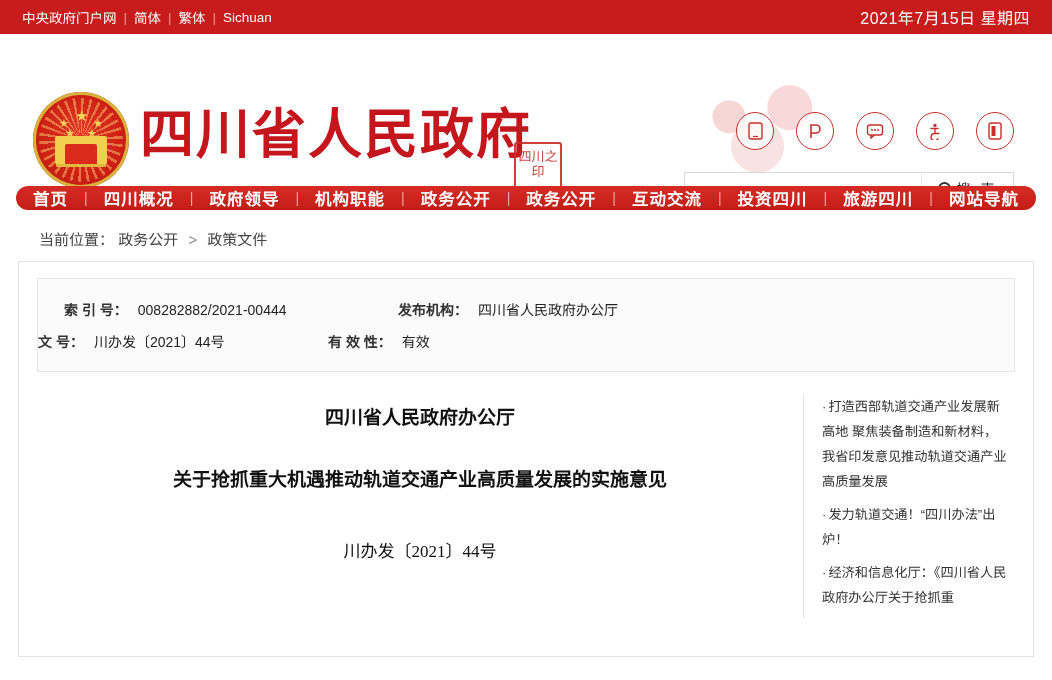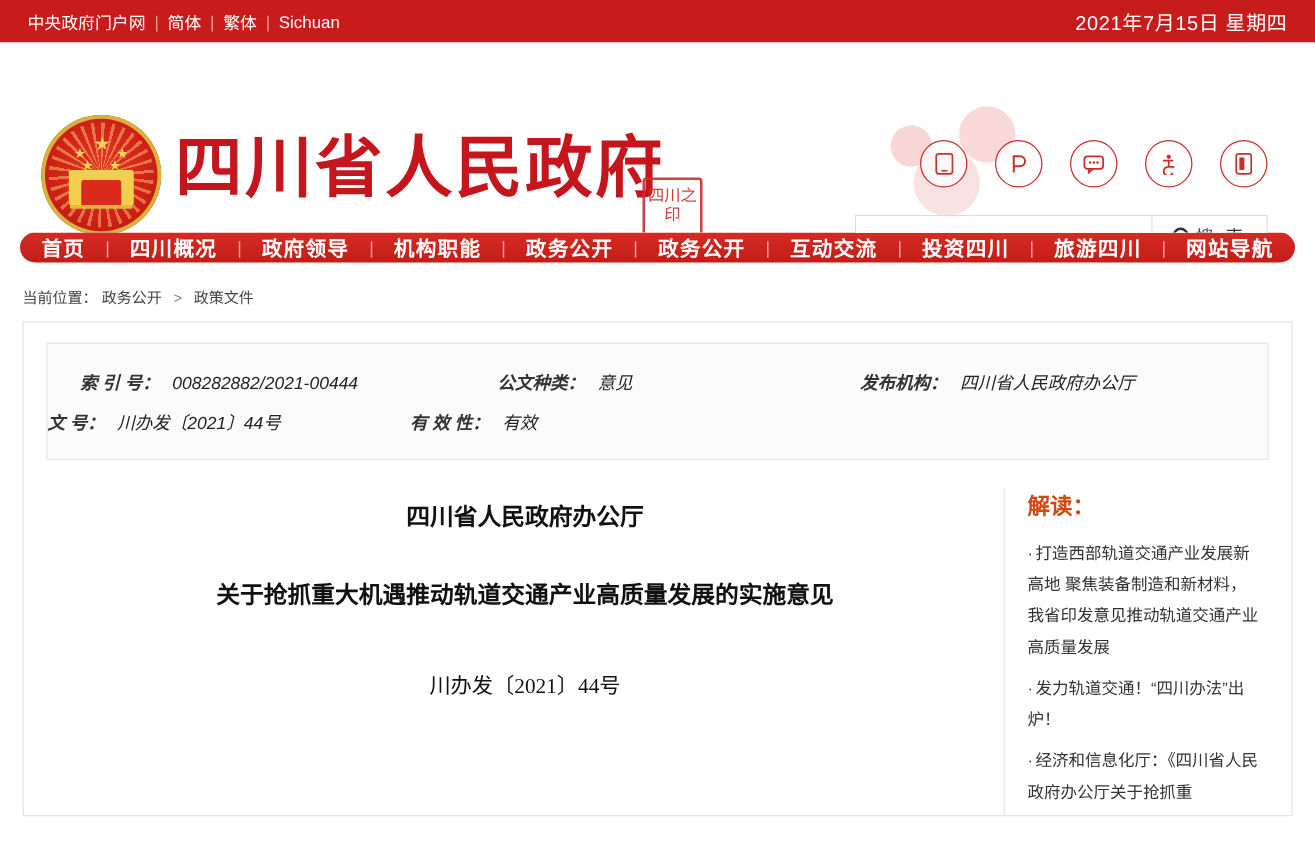--- a/index.html
+++ b/index.html
@@ -208,22 +208,23 @@
     white-space: nowrap;
     font-family: "Liberation Serif", "DejaVu Serif", serif;
     letter-spacing: 1px;
     cursor: pointer;
   }
   .nav-sep { color: #f0a5a0; font-size: 14px; }
 
   
   .breadcrumb {
     padding: 18px 18px 12px 18px;
-    font-size: 12px;
+    font-size: 15px;
     color: #444;
+    margin-left: 21px;
   }
   .breadcrumb .sepc { margin: 0 6px; color: #888; }
   .breadcrumb a { color: #444; text-decoration: none; }
 
   
   .card {
     margin: 0 18px;
     border: 1px solid #e3e3e3;
     background: #fff;
     height: 396px;
@@ -234,21 +235,20 @@
     border: 1px solid #e6e6e6;
     background: #fbfbfb;
     padding: 14px 0 14px 0;
   }
   .meta-row {
     display: flex;
     align-items: center;
     padding: 6px 0;
     font-size: 14px;
     color: #222;
-    font-style: italic;
   }
   .meta-cell { display: flex; align-items: baseline; }
   .meta-cell.c1 { width: 360px; padding-left: 26px; }
   .meta-cell.c2 { width: 290px; }
   .meta-cell.c3 { flex: 1; }
   .meta-label {
     color: #333;
     font-weight: 700;
     white-space: nowrap;
     margin-right: 10px;
@@ -422,24 +422,20 @@
 </div>
 
 <div class="card">
 
   <div class="meta">
     <div class="meta-row">
       <div class="meta-cell c1">
         <span class="meta-label">索 引 号：</span>
         <span class="meta-value">008282882/2021-00444</span>
       </div>
-      <div class="meta-cell c2">
-        <span class="meta-label">公文种类：</span>
-        <span class="meta-value">意见</span>
-      </div>
       <div class="meta-cell c3">
         <span class="meta-label">发布机构：</span>
         <span class="meta-value">四川省人民政府办公厅</span>
       </div>
     </div>
     <div class="meta-row">
       <div class="meta-cell c2">
         <span class="meta-label">文 号：</span>
         <span class="meta-value">川办发〔2021〕44号</span>
       </div>
@@ -451,20 +447,19 @@
   </div>
 
   <div class="doc-wrap">
     <div class="doc-main">
       <div class="doc-org">四川省人民政府办公厅</div>
       <div class="doc-title">关于抢抓重大机遇推动轨道交通产业高质量发展的实施意见</div>
       <div class="doc-number">川办发〔2021〕44号</div>
     </div>
 
     <div class="aside">
-      <div class="aside-title">解读：</div>
       <div class="aside-item">打造西部轨道交通产业发展新高地 聚焦装备制造和新材料，我省印发意见推动轨道交通产业高质量发展</div>
       <div class="aside-item">发力轨道交通！“四川办法”出炉！</div>
       <div class="aside-item">经济和信息化厅：《四川省人民政府办公厅关于抢抓重</div>
     </div>
   </div>
 
 </div>
 
 </body></html>

